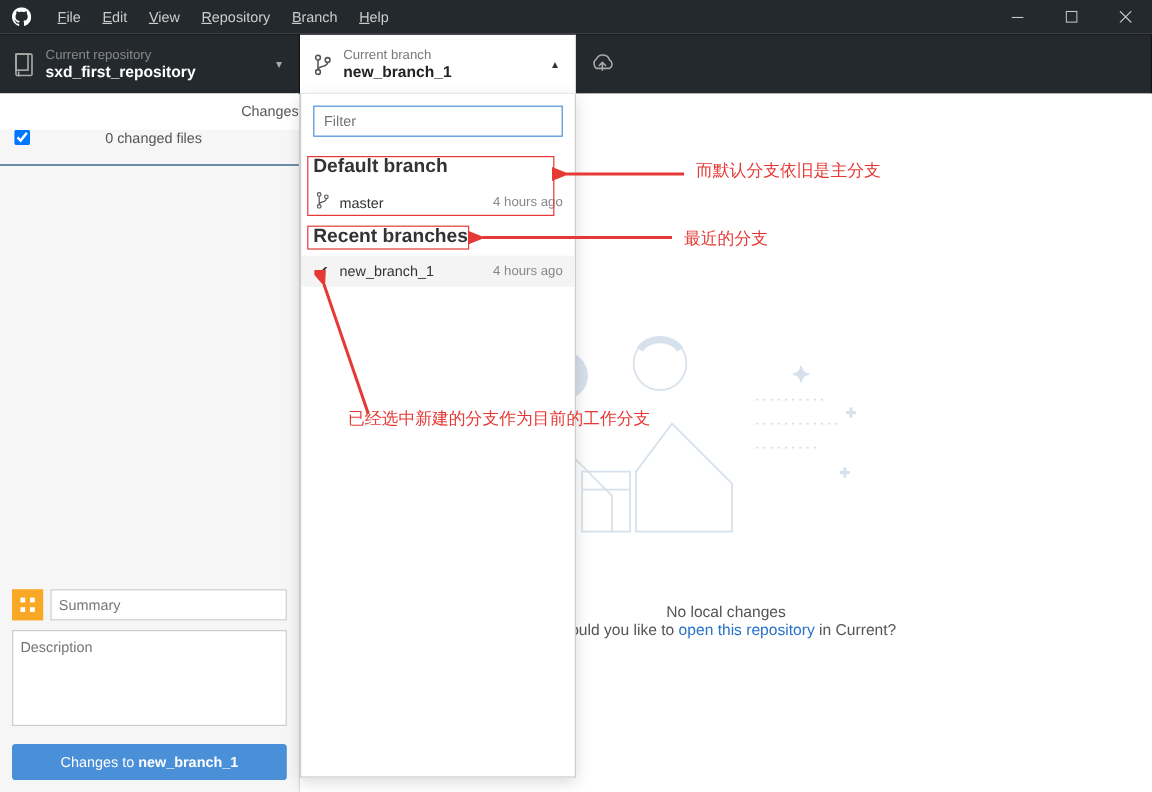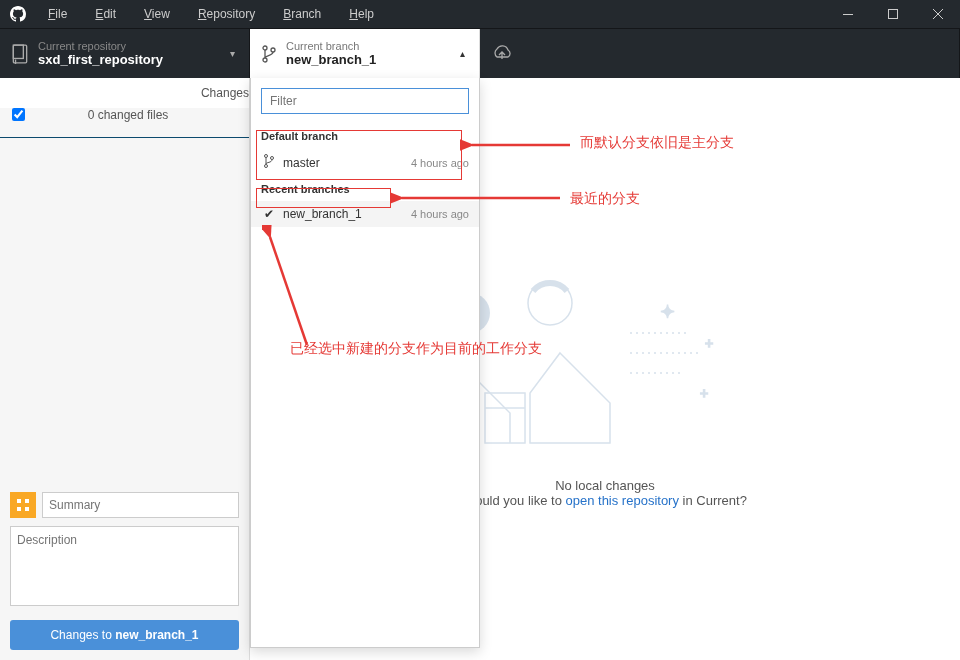--- a/index.html
+++ b/index.html
@@ -1,21 +1,21 @@
 <!DOCTYPE html>
 <html><head>
 <meta charset="utf-8">
 <style>
   * { margin: 0; padding: 0; box-sizing: border-box; font-family: -apple-system, BlinkMacSystemFont, "Segoe UI", sans-serif; }
   body { width: 960px; height: 660px; overflow: hidden; background: #fff; position: relative; }
   
   
   .titlebar { height: 28px; background: #24292e; display: flex; align-items: center; color: #ccc; font-size: 12px; }
   .titlebar .logo { width: 16px; height: 16px; margin: 0 14px 0 10px; }
-  .titlebar .menu { display: flex; gap: 12px; align-items: center; }
+  .titlebar .menu { display: flex; gap: 2px; align-items: center; }
   .titlebar .menu-item { padding: 4px 8px; cursor: pointer; }
   .titlebar .menu-item u { text-decoration: underline; }
   .titlebar .win-controls { margin-left: auto; display: flex; }
   .titlebar .win-btn { width: 45px; height: 28px; display: flex; align-items: center; justify-content: center; cursor: pointer; }
 
   
   .toolbar { height: 50px; background: #24292e; border-top: 1px solid #141619; display: flex; }
   .tool-section { display: flex; align-items: center; padding: 0 12px; color: #bbb; border-right: 1px solid #141619; position: relative; }
   .tool-section.repo { width: 250px; }
   .tool-section.branch { width: 230px; background: #fff; color: #333; border-right: 1px solid #ddd; }
@@ -49,35 +49,35 @@
   .commit-row1 { display: flex; gap: 6px; margin-bottom: 8px; }
   .avatar { width: 26px; height: 26px; background: #f9a825; display: flex; align-items: center; justify-content: center; }
   .summary { flex: 1; border: 1px solid #ccc; padding: 4px 6px; font-size: 12px; color: #888; background: #fff; }
   .description { width: 100%; height: 80px; border: 1px solid #ccc; padding: 6px; font-size: 12px; color: #888; background: #fff; resize: none; }
   .commit-btn { width: 100%; margin-top: 10px; background: #4a90d9; color: #fff; border: none; padding: 8px; font-size: 12px; border-radius: 3px; cursor: pointer; }
 
   
   .branch-dropdown { position: absolute; top: 78px; left: 250px; width: 230px; background: #fff; border: 1px solid #ccc; border-top: none; box-shadow: 0 4px 12px rgba(0,0,0,0.15); z-index: 10; height: 570px; }
   .filter-wrap { padding: 10px; }
   .filter-input { width: 100%; border: 1px solid #4a90d9; padding: 5px 8px; font-size: 12px; outline: none; }
-  .section-header { font-size: 11px; font-weight: 600; padding: 6px 10px; color: #333; }
+  .section-header { font-size: 16px; font-weight: 600; padding: 6px 10px; color: #333; }
   .branch-item { display: flex; align-items: center; padding: 6px 10px; font-size: 12px; color: #333; cursor: pointer; }
   .branch-item .bi-icon { width: 16px; margin-right: 6px; text-align: center; }
   .branch-item .bi-name { flex: 1; }
   .branch-item .bi-time { font-size: 11px; color: #888; }
   .branch-item.selected { background: #f4f4f4; }
 
   
   .red-box { position: absolute; border: 1.5px solid #e53935; pointer-events: none; z-index: 20; }
   .annotation { position: absolute; color: #e53935; font-size: 14px; z-index: 20; pointer-events: none; }
   .arrow-svg { position: absolute; z-index: 19; pointer-events: none; }
 
   
   .empty-graphic { position: absolute; top: 195px; left: 100px; right: 60px; height: 180px; opacity: 0.5; }
-  .empty-text { position: absolute; top: 400px; left: 0; right: 0; text-align: center; font-size: 13px; color: #555; }
+  .empty-text { position: absolute; top: 424px; left: 0; right: 0; text-align: center; font-size: 13px; color: #555; }
   .empty-text a { color: #2672c9; text-decoration: none; }
 </style>
 </head>
 <body>
 
 <div class="titlebar">
   <svg class="logo" viewBox="0 0 16 16" fill="#fff">
       <path d="M8 0C3.58 0 0 3.58 0 8c0 3.54 2.29 6.53 5.47 7.59.4.07.55-.17.55-.38 0-.19-.01-.82-.01-1.49-2.01.37-2.53-.49-2.69-.94-.09-.23-.48-.94-.82-1.13-.28-.15-.68-.52-.01-.53.63-.01 1.08.58 1.23.82.72 1.21 1.87.87 2.33.66.07-.52.28-.87.51-1.07-1.78-.2-3.64-.89-3.64-3.95 0-.87.31-1.59.82-2.15-.08-.2-.36-1.02.08-2.12 0 0 .67-.21 2.2.82.64-.18 1.32-.27 2-.27.68 0 1.36.09 2 .27 1.53-1.04 2.2-.82 2.2-.82.44 1.1.16 1.92.08 2.12.51.56.82 1.27.82 2.15 0 3.07-1.87 3.75-3.65 3.95.29.25.54.73.54 1.48 0 1.07-.01 1.93-.01 2.2 0 .21.15.46.55.38A8.013 8.013 0 0016 8c0-4.42-3.58-8-8-8z"></path>
     </svg>
   <div class="menu">

